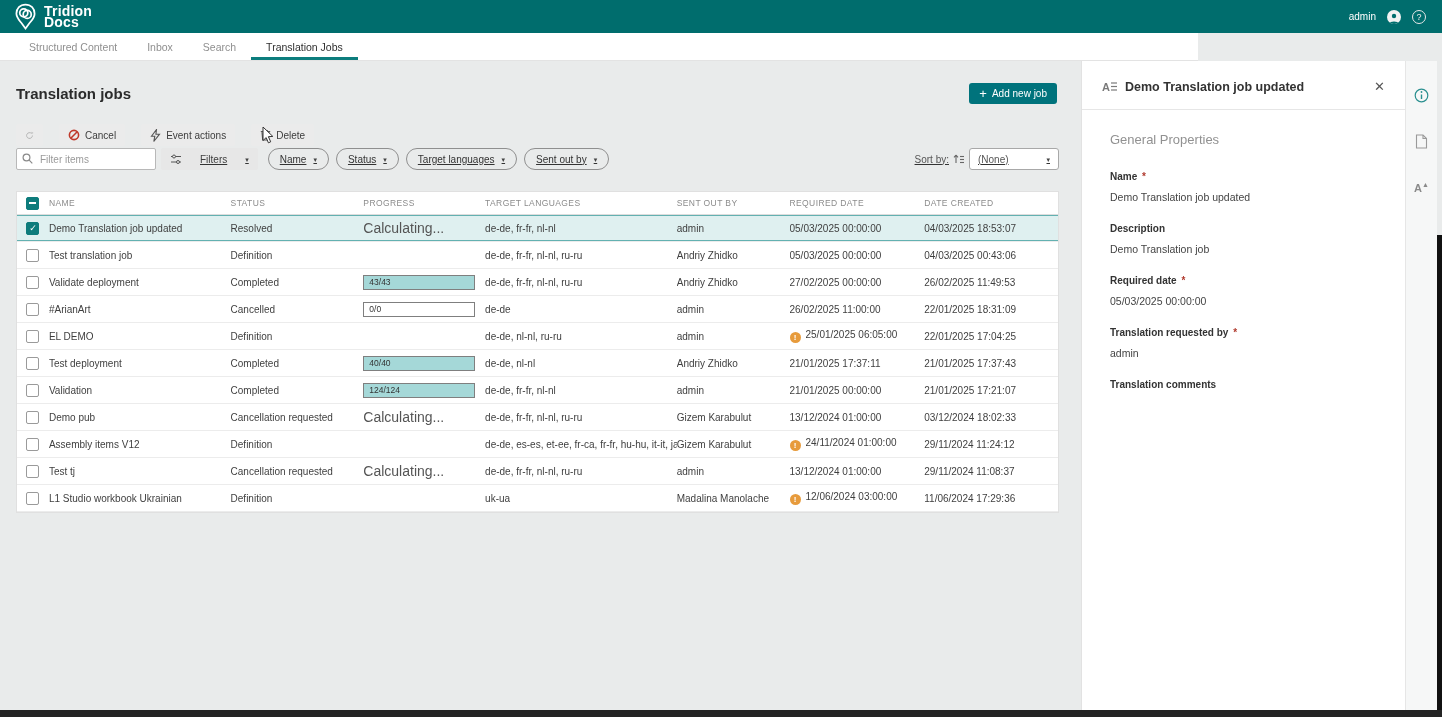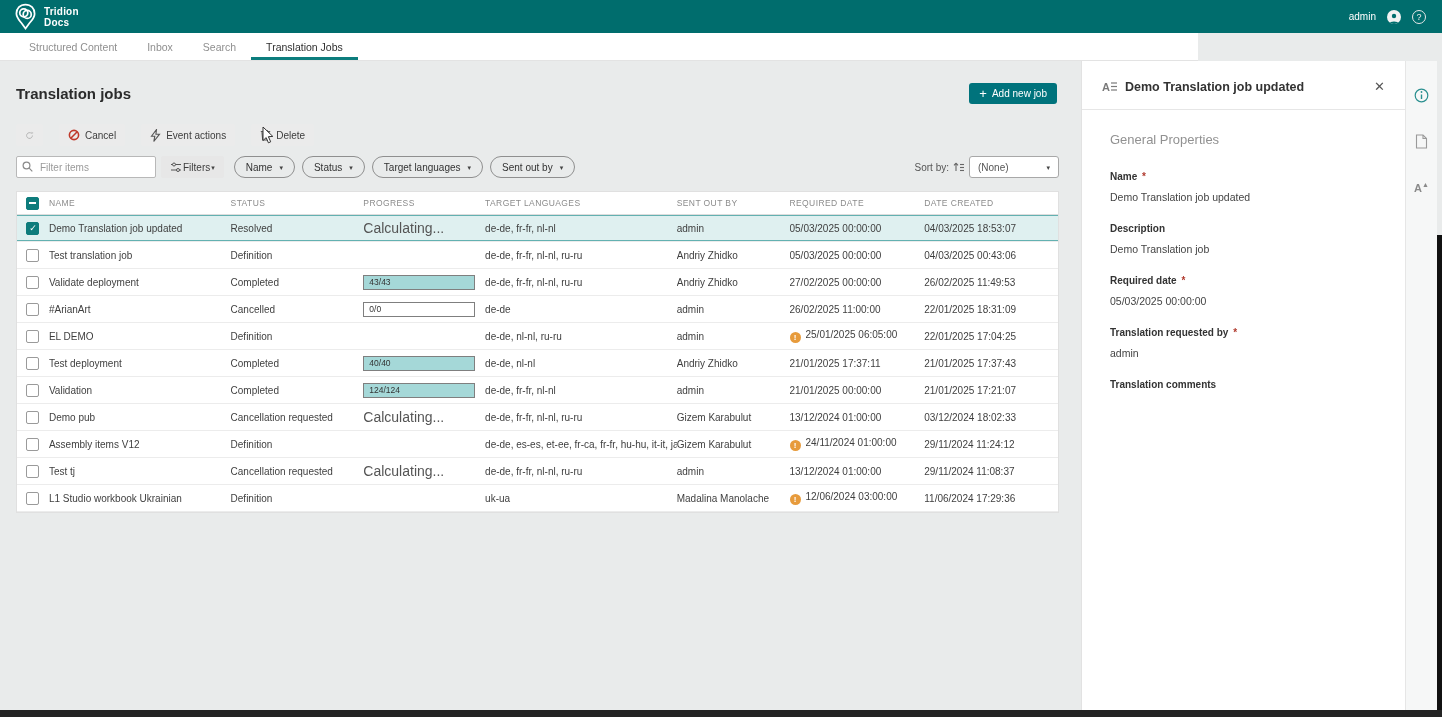--- a/index.html
+++ b/index.html
@@ -7,21 +7,21 @@
   body {
     position: relative; overflow: hidden;
     font-family: "Liberation Sans", "DejaVu Sans", sans-serif;
     background: #e9ebeb; color:#333;
   }
 
   
   .topbar { position:absolute; left:0; top:0; width:1442px; height:33px;
     background:#006d6d; display:flex; align-items:stretch; color:#fff; z-index:5;}
   .brand { display:flex; align-items:center; gap:7px; padding:0 16px 0 14px; }
-  .brand-text { font-size:10px; font-weight:bold; line-height:11px; letter-spacing:.2px;}
+  .brand-text { font-size:14px; font-weight:bold; line-height:11px; letter-spacing:.2px;}
   .topnav { display:flex; align-items:stretch; }
   .topnav-item { display:flex; align-items:center; padding:0 17px; font-size:10.5px;
     font-weight:600; cursor:default; }
   .topnav-item.active { background:#00585c; }
   .topbar-right { margin-left:auto; display:flex; align-items:center; gap:11px; padding-right:16px;}
   .user-name { font-size:10px; }
   .avatar { width:14px; height:14px; border-radius:50%; background:#f2f2f2; display:flex;
     align-items:flex-end; justify-content:center; overflow:hidden;}
   .help { width:14px; height:14px; border-radius:50%; border:1px solid #e8e8e8; color:#eee;
     font-size:9px; display:flex; align-items:center; justify-content:center; }
@@ -42,28 +42,28 @@
     align-items:center; gap:5px; background:#00737c; color:#fff; border:none; border-radius:3px;
     padding:0 10px; font-size:10px; font-family:inherit; }
   .add-btn .plus { font-size:13px; line-height:13px; font-weight:400; }
 
   .toolbar { position:absolute; left:0; top:63px; height:22px; display:flex; gap:16px; }
   .tbtn { display:inline-flex; align-items:center; gap:5px; height:22px; padding:0 9px;
     background:#ebebeb; border:none; border-radius:2px; font-size:10px; color:#3d3d3d;
     font-family:inherit;}
   .tbtn.icon-only { width:27px; justify-content:center; }
 
-  .filterbar { position:absolute; left:0; top:95px; height:22px; width:100%; display:flex;
-    align-items:center; }
+  .filterbar { position:absolute; left:0; top:87px; height:22px; width:100%; display:flex;
+    align-items:center;text-decoration:underline; }
   .searchbox { position:relative; width:140px; height:22px; margin-right:5px;}
   .searchbox svg { position:absolute; left:6px; top:5px; }
   .searchbox input { width:100%; height:22px; border:1px solid #b8b8b8; border-radius:2px;
     padding:0 6px 0 23px; font-size:10px; font-family:inherit; color:#333; background:#fff;}
   .searchbox input::placeholder { color:#9a9a9a; }
-  .filters-btn { display:inline-flex; align-items:center; gap:1px; height:22px; padding:0 9px;
+  .filters-btn { display:inline-flex; align-items:center; gap:18px; height:22px; padding:0 9px;
     background:#e7e7e7; border:none; border-radius:2px; font-size:10px; color:#3d3d3d;
     font-family:inherit; margin-right:10px;}
   .pill { display:inline-flex; align-items:center; gap:7px; height:22px; padding:0 11px;
     border:1px solid #8f8f8f; border-radius:11px; background:transparent; font-size:10px;
     color:#333; font-family:inherit; margin-right:7px;}
   .chev { font-size:7px; color:#444; line-height:7px; }
   .sort-area { margin-left:auto; display:flex; align-items:center; gap:4px; }
   .sort-label { font-size:10px; color:#555; }
   .sort-select { width:90px; height:22px; border:1px solid #a8a8a8; border-radius:3px;
     background:#fff; display:flex; align-items:center; justify-content:space-between;

